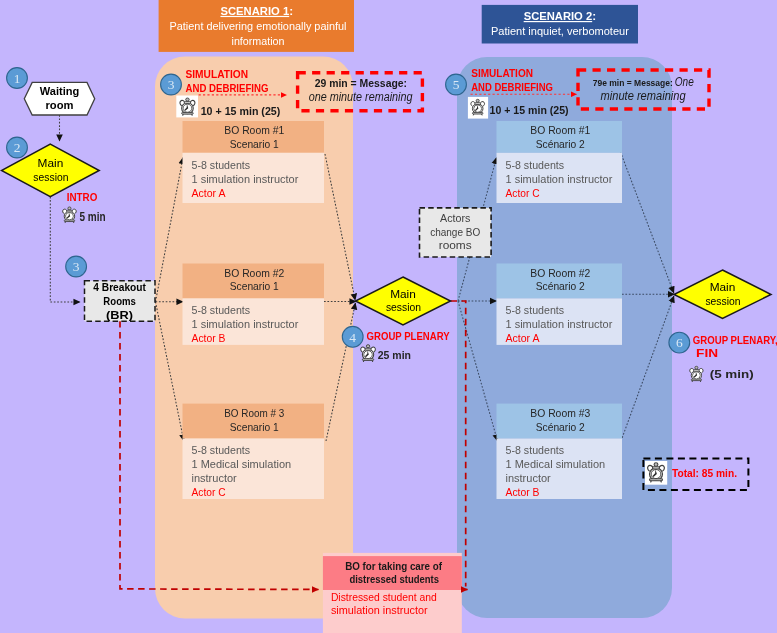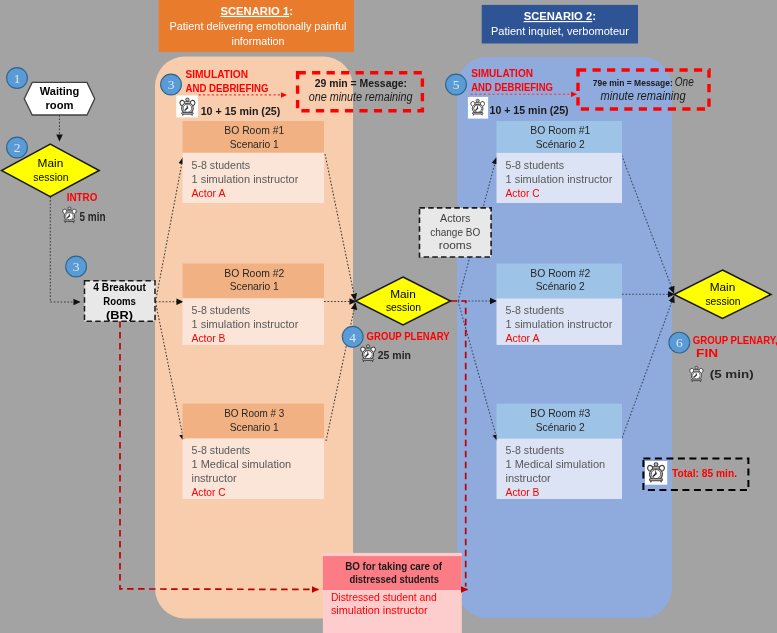--- a/index.html
+++ b/index.html
@@ -1,19 +1,19 @@
 <!DOCTYPE html>
 <html><head>
 <meta charset="utf-8">
 <title>Simulation scenario flow diagram</title>
 <style>
   html,body{margin:0;padding:0;background:#ffffff;}
   body{width:777px;height:633px;position:relative;overflow:hidden;
        font-family:"Liberation Sans",sans-serif;}
-  #root{position:absolute;left:0;top:0;width:777px;height:633px;background:#a3a3a3;}
+  #root{position:absolute;left:0;top:0;width:777px;height:633px;background:#c4b5fd;}
   svg#canvas{position:absolute;left:0;top:0;display:block;
              font-family:"Liberation Sans",sans-serif;}
   text{-webkit-font-smoothing:antialiased;}
 </style>
 </head>
 <body>
 
 <div id="root">
 <svg id="canvas" width="777" height="633" viewBox="0 0 777 633">
   <defs>

